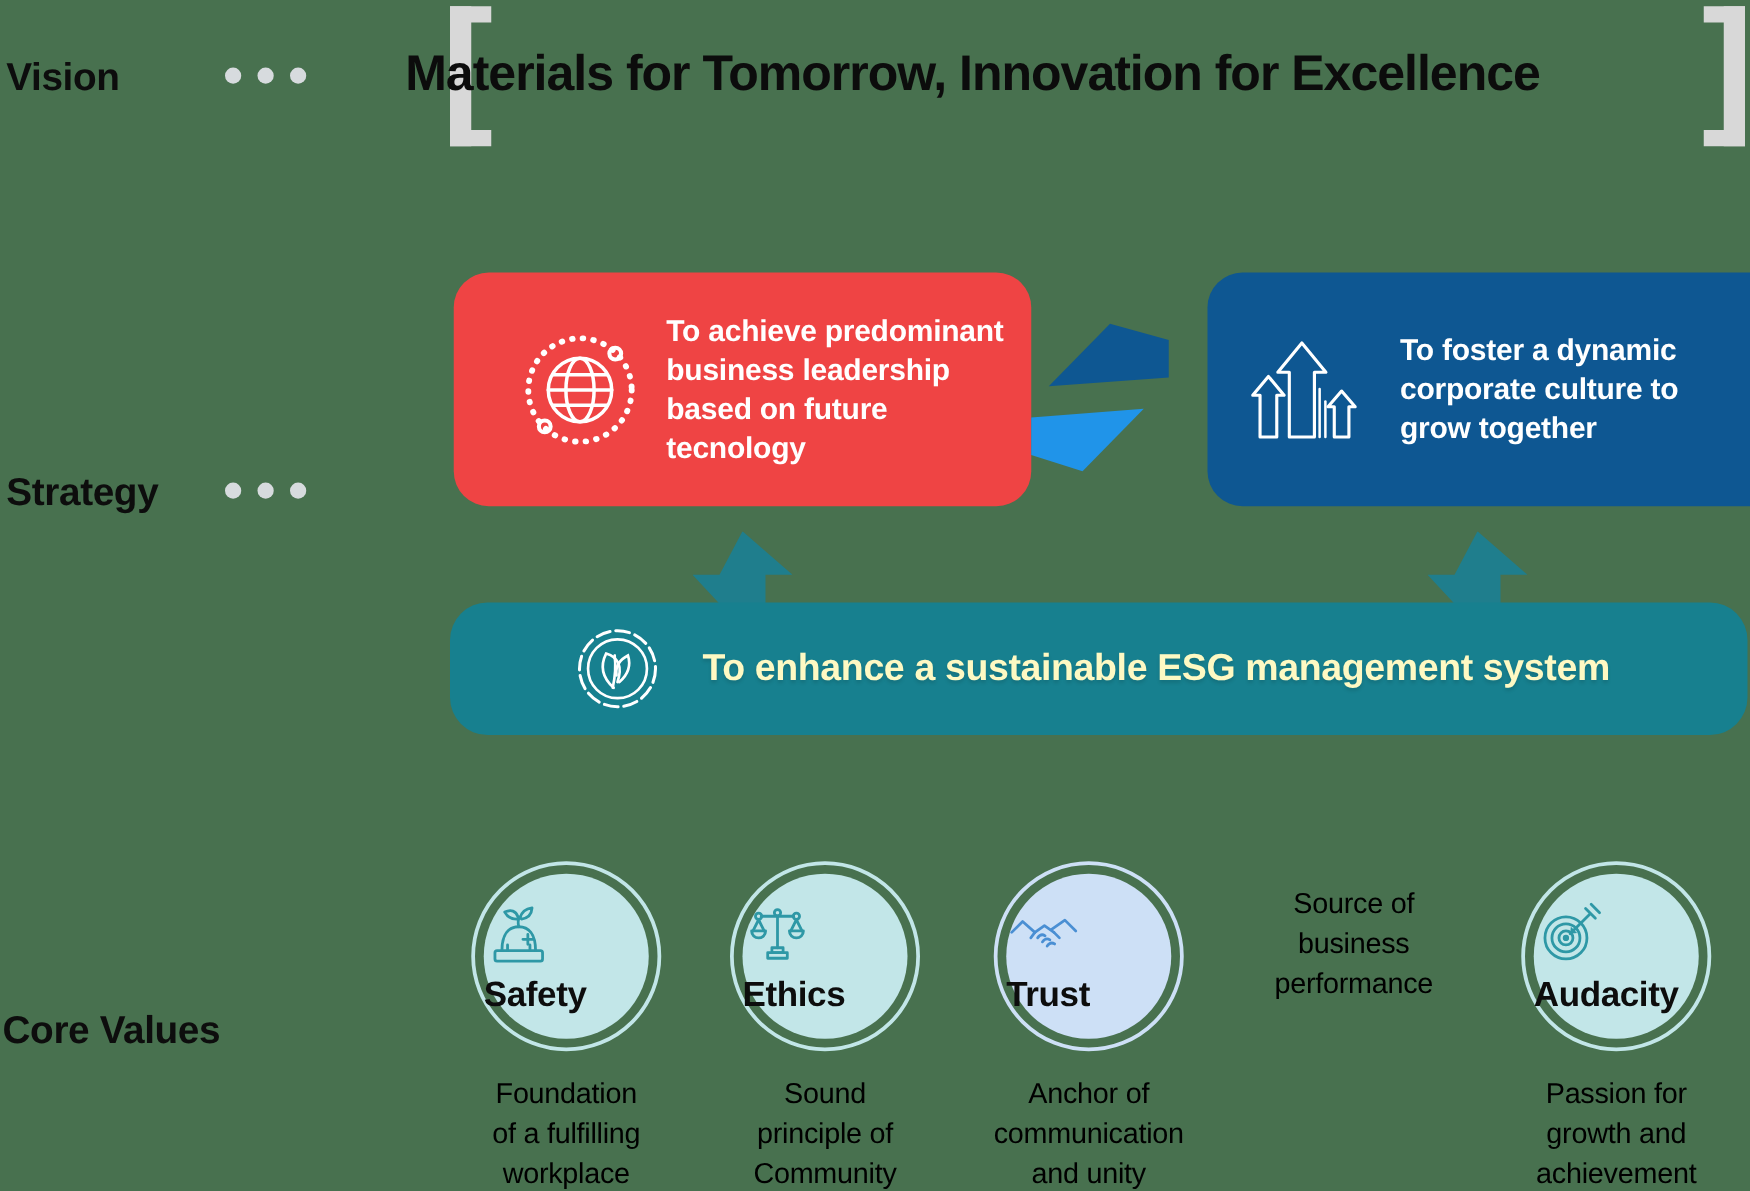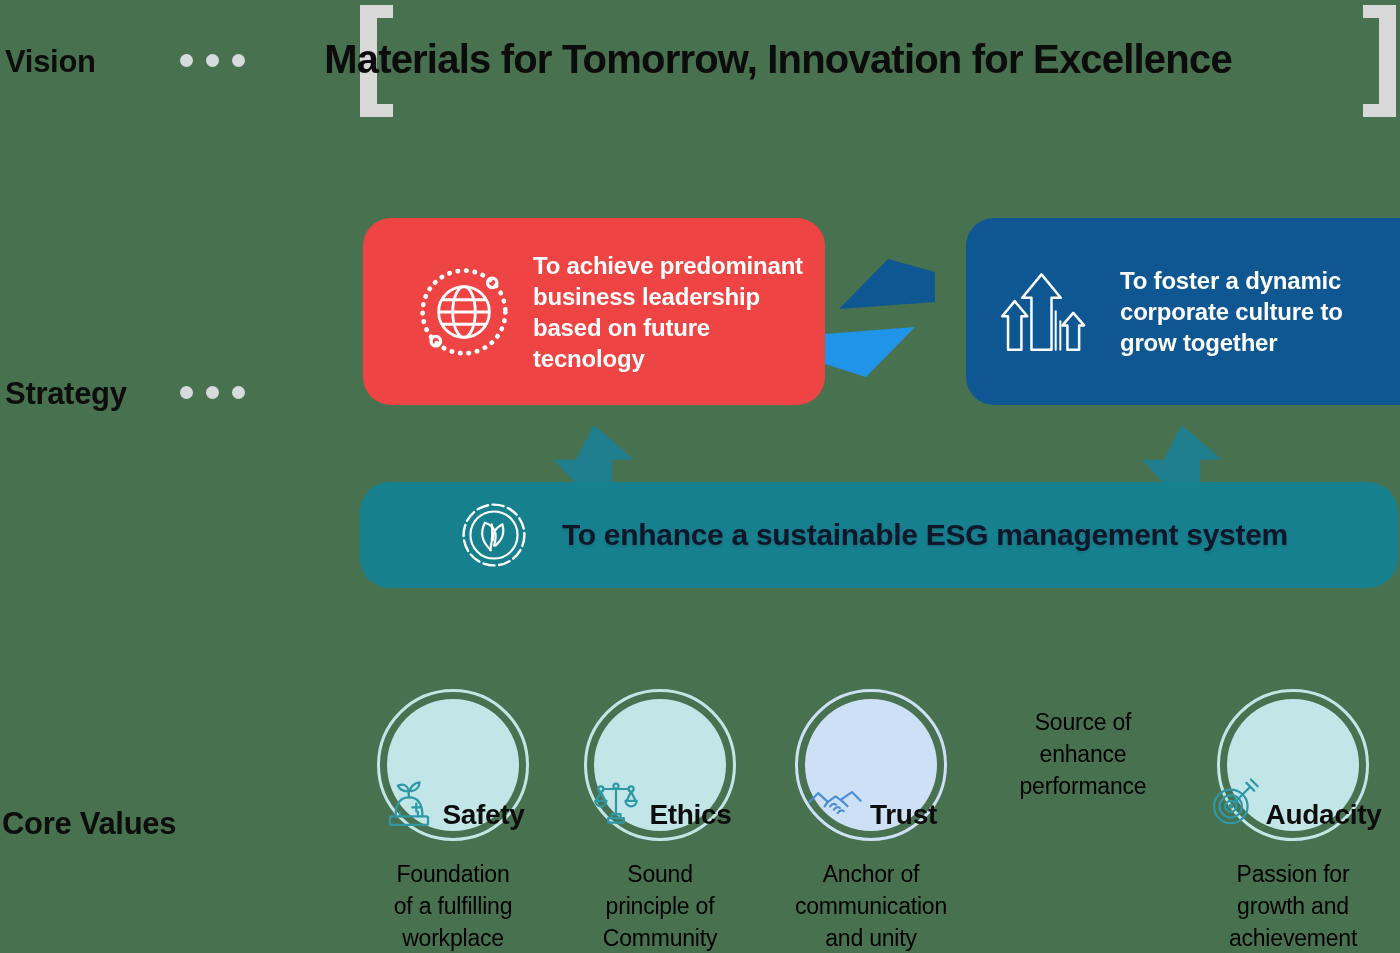--- a/index.html
+++ b/index.html
@@ -33,31 +33,31 @@
   
   .up-arrow{
     width:80px;height:58px;background:#1f7e8d;
     clip-path:polygon(50% 0,100% 60%,73% 60%,73% 100%,27% 100%,0 60%,27% 60%);
   }
   
   .esg{
     left:360px;top:482px;width:1038px;height:106px;border-radius:30px;
     display:flex;align-items:center;gap:30px;padding-left:96px;box-sizing:border-box;
   }
-  .esg .txt{color:#0f172a;font-size:30px;font-weight:700;letter-spacing:-.3px;text-shadow:0 2px 3px rgba(0,0,0,.12);}
+  .esg .txt{color:#fef9c3;font-size:30px;font-weight:700;letter-spacing:-.3px;text-shadow:0 2px 3px rgba(0,0,0,.12);}
   .esg .ic{color:#fff;flex:0 0 auto;}
   
   .cv-item{top:689px;width:212px;display:flex;flex-direction:column;align-items:center;}
   .cv-ring{
     width:146px;height:146px;border-radius:50%;border:3px solid var(--fill);
     display:flex;align-items:center;justify-content:center;
   }
   .cv-circle{
     width:132px;height:132px;border-radius:50%;background:var(--fill);
-    display:flex;align-items:flex-end;justify-content:center;gap:5px;
+    display:flex;flex-direction:column;align-items:flex-start;justify-content:center;gap:5px;
   }
   .cv-circle .ic{color:var(--ic);}
   .cv-name{font-size:28px;font-weight:700;color:#0d0d0d;letter-spacing:-.3px;}
   .cv-desc{
     margin-top:17px;font-size:23px;line-height:32px;font-weight:500;color:#000000;
     text-align:center;white-space:pre-line;letter-spacing:-.2px;
   }
   svg{display:block;}
 </style>
 </head>
@@ -204,21 +204,21 @@
         <div class="cv-name">Trust</div>
       </div>
     </div>
     <div class="cv-desc">Anchor of
 communication
 and unity</div>
   </div>
 
   <div class="abs cv-item" style="left: 977px; --fill: #c2e6e8; --ic: #2e98a6;">
     <div class="cv-desc">Source of
-enhance
+business
 performance</div>
   </div>
 
   <div class="abs cv-item" style="left: 1187px; --fill: #c2e6e8; --ic: #2e98a6;">
     <div class="cv-ring">
       <div class="cv-circle">
         <span class="ic">
           <svg width="56" height="56" viewBox="0 0 100 100" fill="none" stroke="currentColor" stroke-width="4" stroke-linecap="round" stroke-linejoin="round">
             <circle cx="46" cy="56" r="30"></circle>
             <circle cx="46" cy="56" r="20"></circle>

